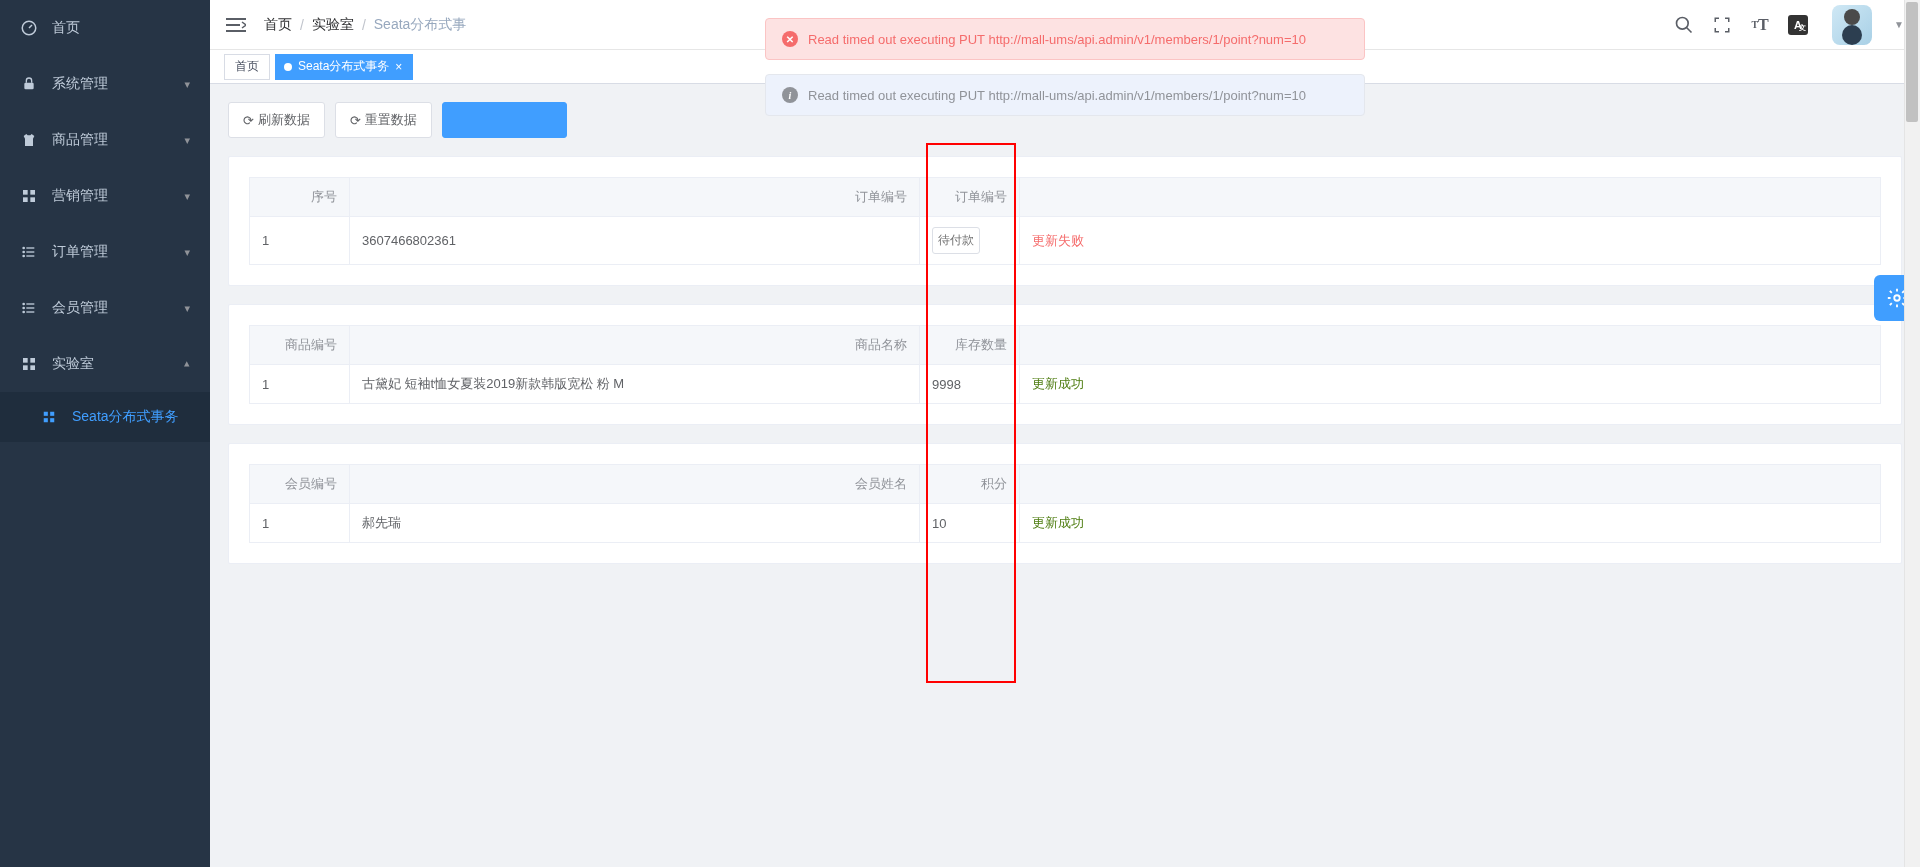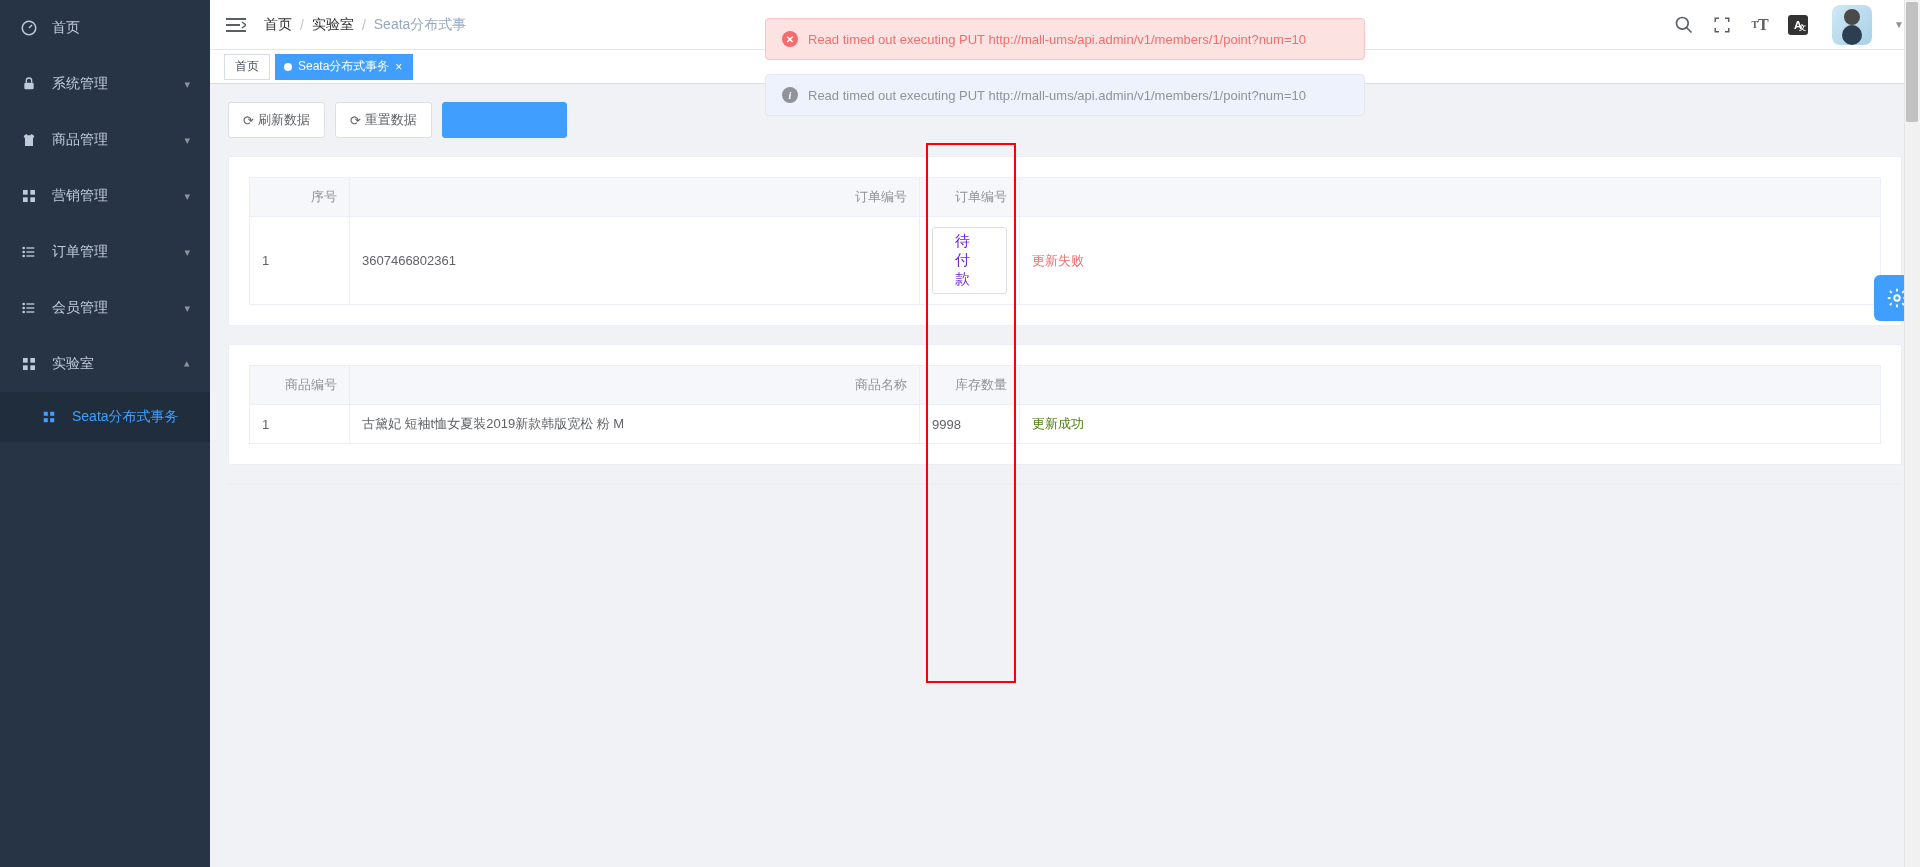--- a/index.html
+++ b/index.html
@@ -52,21 +52,21 @@
 .panel-body { padding: 20px; }
 
 .tbl { width:100%; border-collapse:collapse; border:1px solid #ebeef5; table-layout:fixed; }
 .tbl th, .tbl td { border:1px solid #ebeef5; padding: 10px 12px; text-align:left; font-size:13px; font-weight:normal; }
 .tbl th { background:#f5f7fa; color:#909399;text-align:right; }
 .tbl td { color:#606266; }
 .col-idx { width:100px; }
 .col-main { width:570px; }
 .col-stat { width:100px; }
 .col-res { width:auto; }
-.tag-btn { display:inline-block; padding:4px 22px; border:1px solid #dcdfe6; background:#fff; color:#6d28d9; border-radius:3px; font-size:15px; }
+.tag-btn { display:inline-block; padding:4px 5px; border:1px solid #dcdfe6; background:#fff; color:#737373; border-radius:3px; font-size:12px; }
 .txt-red { color:#f56c6c; }
 .txt-green { color:#4d7c0f; }
 
 
 .alerts { position:absolute; top:18px; left:50%; transform:translateX(-50%); width:600px; z-index:100; }
 .alert { display:flex; align-items:center; padding:12px 16px; border-radius:4px; margin-bottom:14px; font-size:13px; }
 .alert.error { background:#fde2e2; color:#f56c6c; border:1px solid #fbc4c4; }
 .alert.info { background:#edf2fc; color:#909399; border:1px solid #e4e7ed; }
 .alert-icon { width:16px; height:16px; border-radius:50%; margin-right:10px; display:inline-flex; align-items:center; justify-content:center; color:#fff; font-size:10px; font-weight:bold; flex-shrink:0;}
 .alert.error .alert-icon { background:#f56c6c; }
@@ -302,20 +302,46 @@
               <td>古黛妃 短袖t恤女夏装2019新款韩版宽松 粉 M</td>
               <td>9998</td>
               <td><span class="txt-green">更新成功</span></td>
             </tr>
               </tbody>
           </table>
         </div>
       </div>
 
       <div class="panel">
+        <div class="panel-body">
+          <table class="tbl">
+            <colgroup>
+                <col class="col-idx">
+                <col class="col-main">
+                <col class="col-stat">
+                <col class="col-res">
+              </colgroup>
+            <thead>
+                <tr>
+              <th>会员编号</th>
+              <th>会员姓名</th>
+              <th>积分</th>
+              <th></th>
+            </tr>
+              </thead>
+            <tbody>
+                <tr>
+              <td>1</td>
+              <td>郝先瑞</td>
+              <td>10</td>
+              <td><span class="txt-green">更新成功</span></td>
+            </tr>
+              </tbody>
+          </table>
+        </div>
       </div>
 
     </div>
 
     <div class="alerts">
       <div class="alert error">
         <span class="alert-icon">✕</span>
         <span>Read timed out executing PUT http://mall-ums/api.admin/v1/members/1/point?num=10</span>
       </div>
       <div class="alert info">

